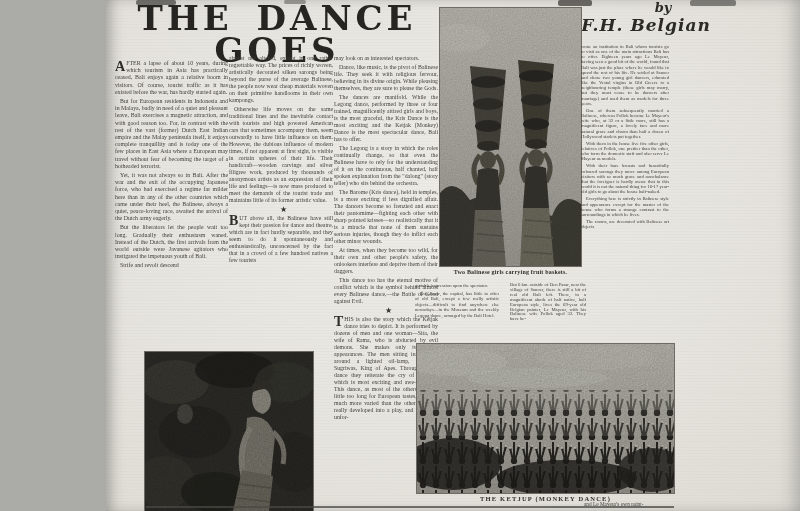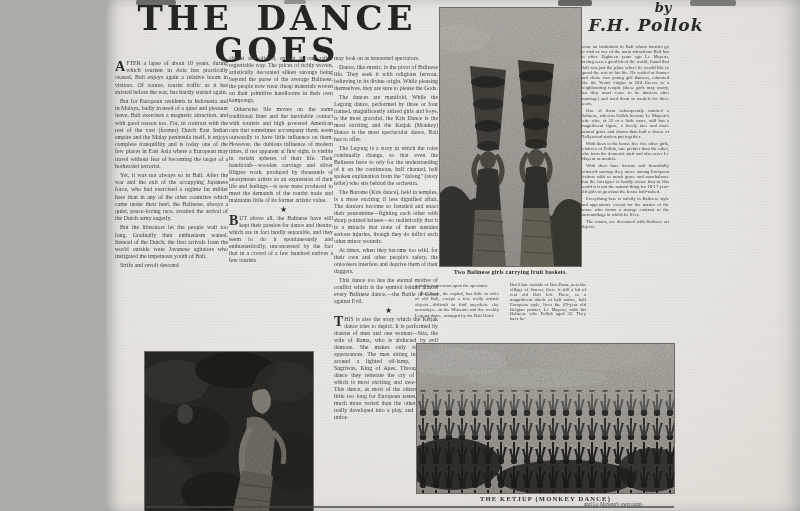--- a/index.html
+++ b/index.html
@@ -54,21 +54,21 @@
     <div class="smudge" style="left:178px;top:0;width:22px;height:4px;opacity:.45;"></div>
     <div class="smudge" style="left:452px;top:0;width:34px;height:6px;opacity:.75;"></div>
     <div class="smudge" style="left:584px;top:0;width:46px;height:6px;opacity:.6;"></div>
 
     <div id="title">
       <div class="l1">THE DANCE GOES</div>
     </div>
 
     <div id="byline">
       <div class="by">by</div>
-      <div class="name">F.H. Pollok</div>
+      <div class="name">F.H. Belgian</div>
     </div>
 
     <div class="col c1">
       <p class="dc noind">AFTER a lapse of about 10 years, during which tourism in Asia has practically ceased, Bali enjoys again a relative boom in visitors. Of course, tourist traffic as it has existed before the war, has hardly started again.</p>
       <p>But for European residents in Indonesia and in Malaya, badly in need of a quiet and pleasant leave, Bali exercises a magnetic attraction, and with good reason too. For, in contrast with the rest of the vast (former) Dutch East Indian empire and the Malay peninsula itself, it enjoys complete tranquillity and is today one of the few places in East Asia where a European may travel without fear of becoming the target of a hotheaded terrorist.</p>
       <p>Yet, it was not always so in Bali. After the war and the exit of the occupying Japanese force, who had exercised a regime far milder here than in any of the other countries which came under their heel, the Balinese, always a quiet, peace-loving race, awaited the arrival of the Dutch army eagerly.</p>
       <p>But the liberators let the people wait too long. Gradually their enthusiasm waned. Instead of the Dutch, the first arrivals from the world outside were Javanese agitators who instigated the impetuous youth of Bali.</p>
       <p>Strife and revolt descend</p>
     </div>
 

